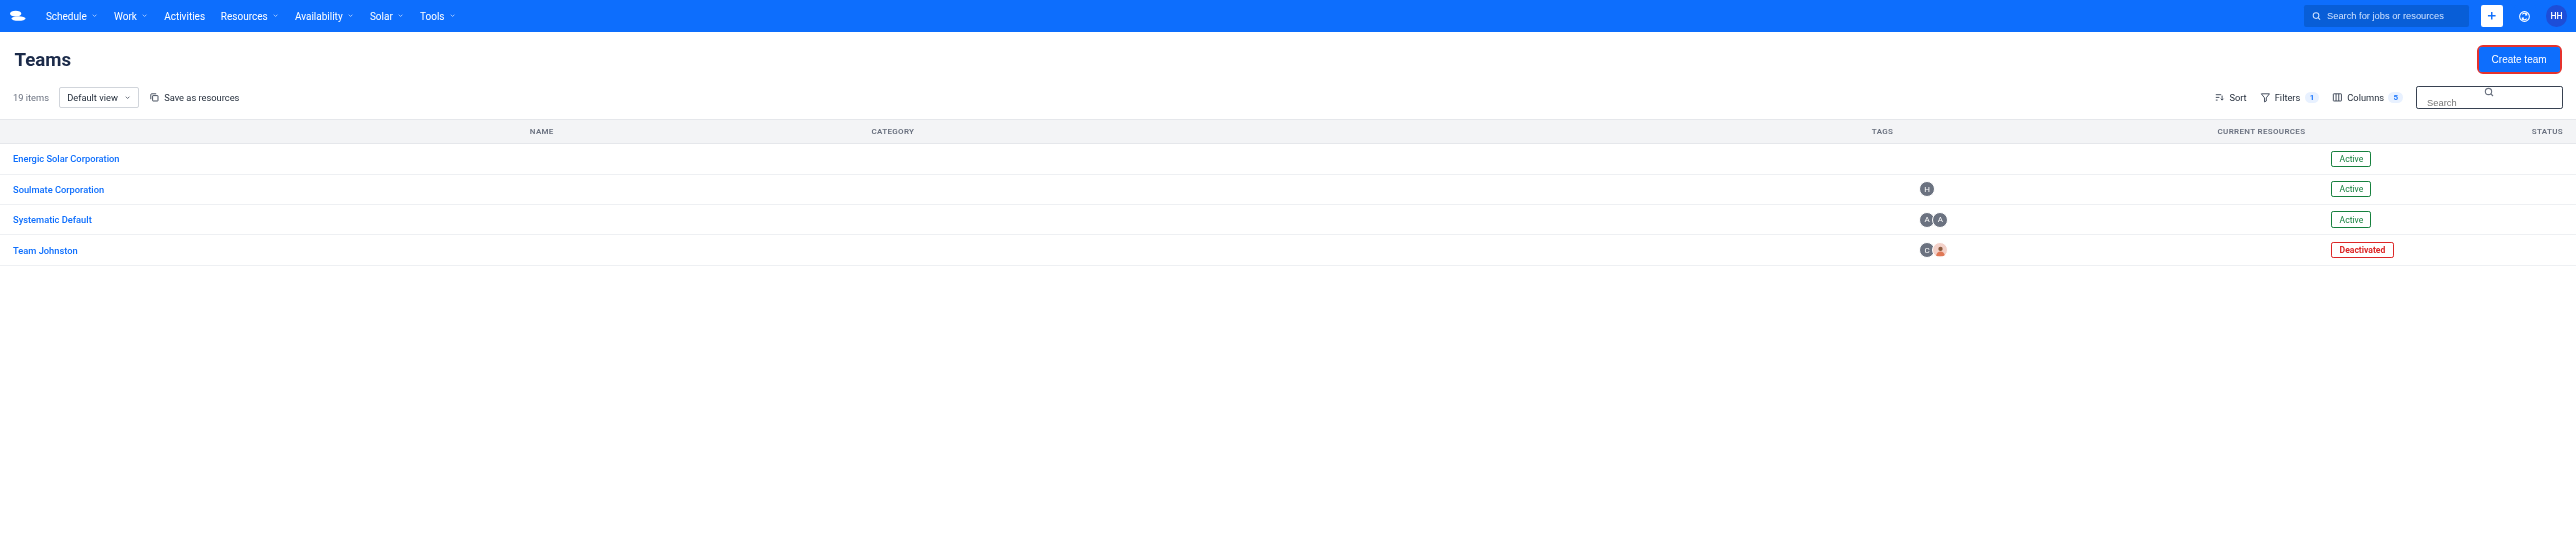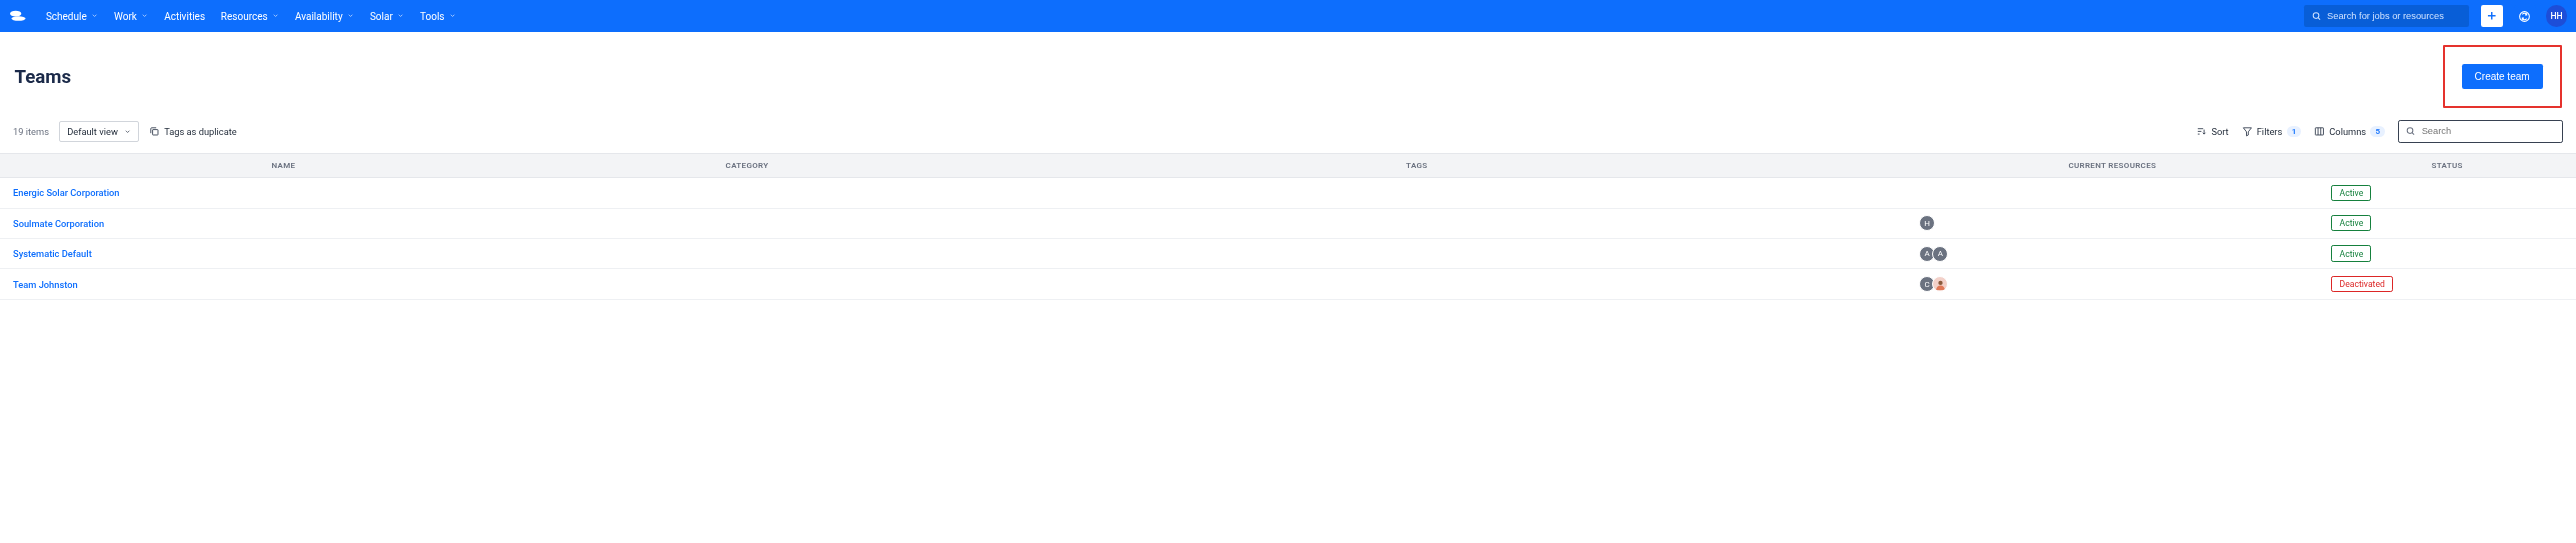--- a/index.html
+++ b/index.html
@@ -15,49 +15,49 @@
   .search-wrap input { background: transparent; border: none; outline: none; color: #fff; font-size: 9.3px; width: 100%; }
   .search-wrap input::placeholder { color: #cfe2ff; }
   .icon-btn { width: 21.6px; height: 21.6px; border-radius: 2.2px; display: flex; align-items: center; justify-content: center; cursor: pointer; }
   .icon-btn.white { background: #fff; color: #0d6efd; }
   .icon-btn.blue { background: #0d6efd; color: #fff; }
   .avatar-circle { width: 21.6px; height: 21.6px; border-radius: 50%; background: #1d4ed8; color: #fff; display: flex; align-items: center; justify-content: center; font-size: 8.6px; font-weight: 500; }
 
   
   .page-header { display: flex; align-items: center; justify-content: space-between; padding: 13px 14.4px 4.3px 14.4px; gap: 41px; }
   .page-title { font-size: 18.7px; font-weight: 700; color: #1b2a49; }
-  .create-btn-wrap { border: 2.2px solid #e5322d; padding: 17px; border-radius: 1px; }
+  .create-btn-wrap { border: 2.2px solid #e5322d; padding: 0; border-radius: 6px; }
   .create-btn { background: #0d6efd; color: #fff; border: none; padding: 7.2px 13px; font-size: 10px; border-radius: 2.2px; cursor: pointer; }
 
   
   .toolbar { display: flex; align-items: center; padding: 7.2px 13px 10px 13px; gap: 22px; }
   .toolbar-left { display: flex; align-items: center; gap: 10px; }
   .count { color: #6b7280; font-size: 9.3px; }
   .view-select { border: 0.7px solid #d1d5db; border-radius: 2px; padding: 4.3px 7.2px; display: flex; align-items: center; gap: 5.8px; cursor: pointer; font-size: 9.3px; }
   .ghost-btn { display: flex; align-items: center; gap: 4.3px; cursor: pointer; font-size: 9.3px; color: #1f2937; }
   .toolbar-spacer { flex: 1; }
   .toolbar-right { display: flex; align-items: center; gap: 13px; }
   .chip { background: #e8f1ff; color: #0d6efd; font-size: 8px; border-radius: 7.2px; padding: 0.7px 5px; font-weight: 600; }
-  .search-box { border: 0.7px solid #374151; border-radius: 2.2px; display: flex; align-items: center; padding: 0 7.2px; height: 23px; width: 165px; }
+  .search-box { border: 0.7px solid #374151; border-radius: 2.2px; display: flex; align-items: center; padding: 0 7.2px; height: 23px; width: 147px; flex-direction: column; }
   .search-box input { border: none; outline: none; font-size: 9.3px; width: 100%; }
 
   
   .table { width: 100%; border-collapse: collapse; }
   .thead { background: #f3f4f6; border-top: 0.7px solid #e5e7eb; border-bottom: 0.7px solid #e5e7eb; }
-  .th { text-align: center; font-size: 8px; font-weight: 600; color: #6b7280; letter-spacing: 0.04em; padding: 7.2px 13px; text-transform: uppercase; }
+  .th { text-align: right; font-size: 8px; font-weight: 600; color: #6b7280; letter-spacing: 0.04em; padding: 7.2px 13px; text-transform: uppercase; }
   .tr { border-bottom: 0.7px solid #eef0f3; }
   .td { padding: 6.5px 13px; font-size: 9.3px; vertical-align: middle; }
   .td a { color: #0d6efd; text-decoration: none; font-weight: 500; }
   .resources { display: flex; align-items: center; gap: 1.4px; }
   .rchip { width: 16px; height: 16px; border-radius: 50%; background: #6b7280; color: #fff; font-size: 8px; display: flex; align-items: center; justify-content: center; border: 1.4px solid #fff; margin-left: -4.3px; }
   .rchip:first-child { margin-left: 0; }
   .rchip.img { background: #f3d1c9; position: relative; overflow: hidden; }
   .badge { display: inline-block; border: 0.7px solid; border-radius: 2.2px; padding: 2.2px 7.2px; font-size: 8.6px; }
   .badge.active { color: #15803d; border-color: #15803d; }
-  .badge.deact { color: #dc2626; border-color: #dc2626; }
+  .badge.deact { color: #dc2626; border-color: #dc2626; font-weight: bold; }
 
   .col-name { width: 22%; }
   .col-cat { width: 14%; }
   .col-tags { width: 38%; }
   .col-res { width: 16%; }
   .col-status { width: 10%; }
 </style>
 </head>
 <body>
 
@@ -147,21 +147,21 @@
       <span>Default view</span>
       <svg width="7.2" height="7.2" viewBox="0 0 24 24" fill="none" stroke="#374151" stroke-width="2.5">
           <polyline points="6 9 12 15 18 9"></polyline>
         </svg>
     </div>
     <div class="ghost-btn">
       <svg width="10.8" height="10.8" viewBox="0 0 24 24" fill="none" stroke="#374151" stroke-width="2">
           <rect x="8" y="8" width="12" height="12" rx="1"></rect>
           <path d="M4 16 V6 a2 2 0 0 1 2-2 h10"></path>
         </svg>
-      <span>Tags as duplicate</span>
+      <span>Save as resources</span>
     </div>
   </div>
   <div class="toolbar-spacer"></div>
   <div class="toolbar-right">
     <div class="ghost-btn">
       <svg width="10.8" height="10.8" viewBox="0 0 24 24" fill="none" stroke="#374151" stroke-width="2">
           <line x1="4" y1="6" x2="16" y2="6"></line>
           <line x1="4" y1="12" x2="12" y2="12"></line>
           <line x1="4" y1="18" x2="8" y2="18"></line>
           <polyline points="18 8 18 18"></polyline>

